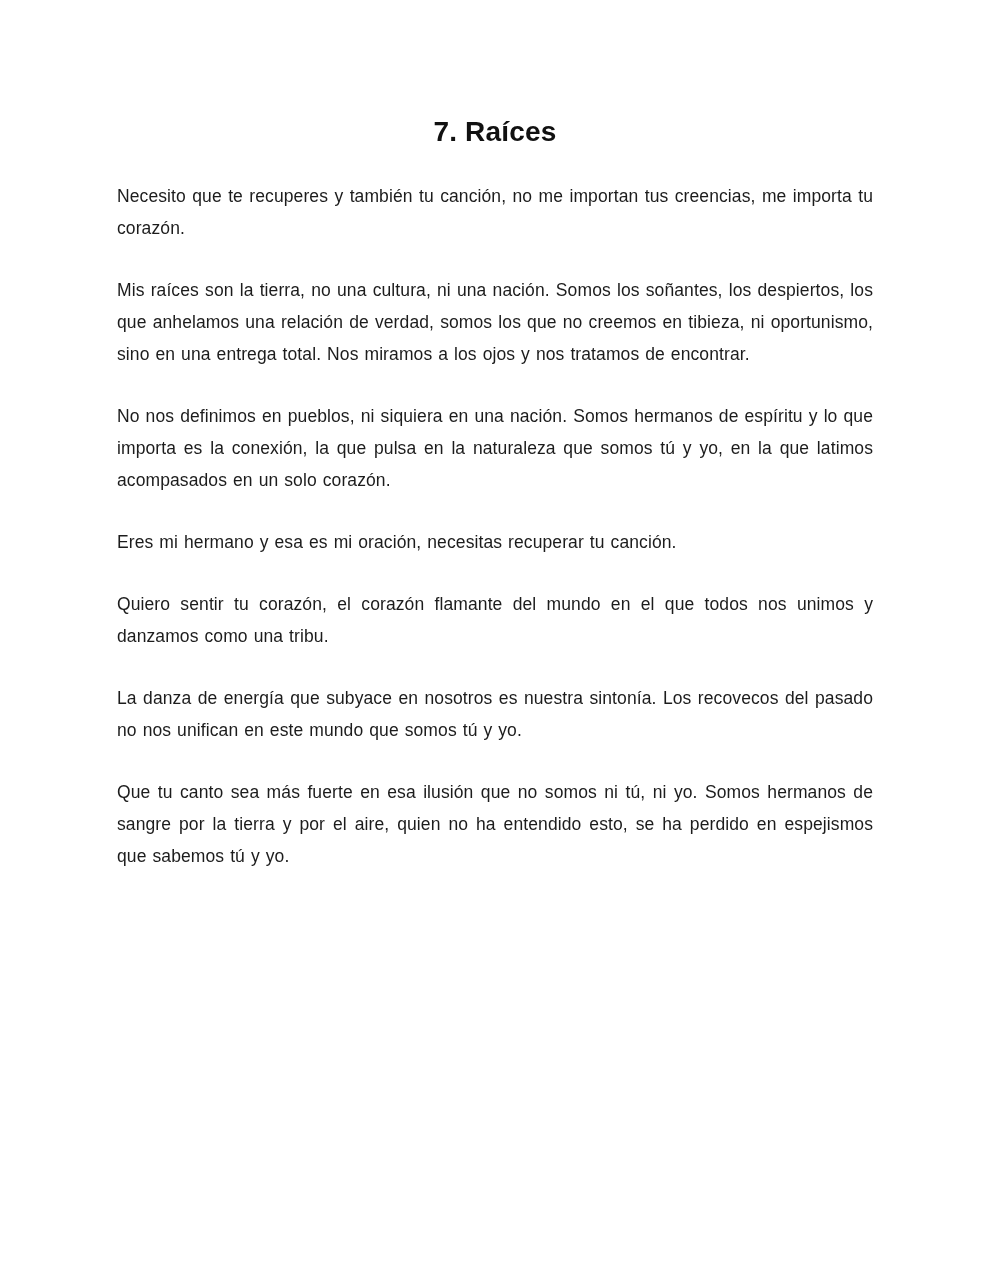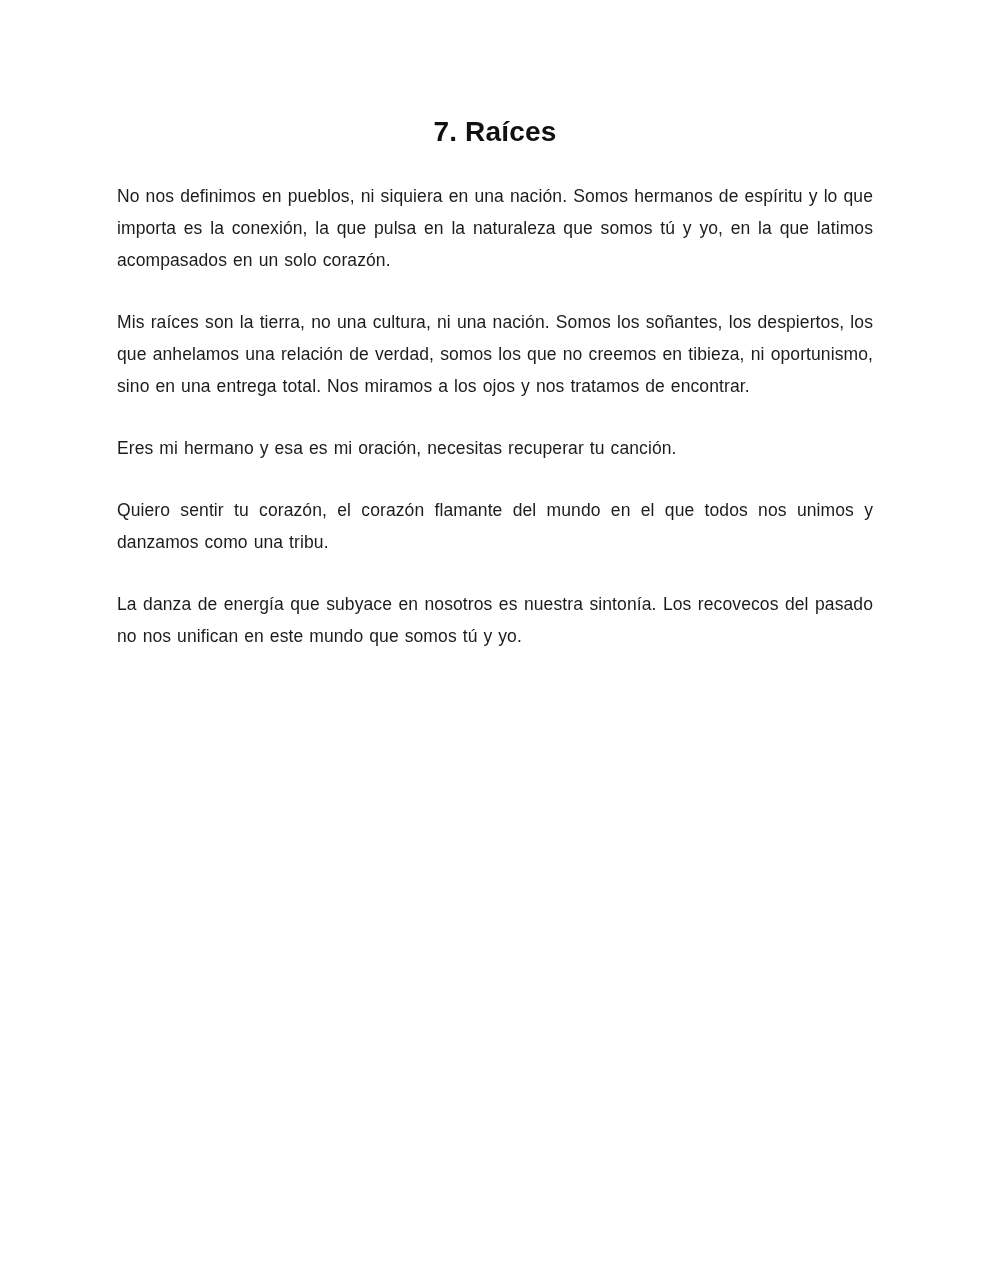--- a/index.html
+++ b/index.html
@@ -35,18 +35,20 @@
     margin: 0 0 30px 0;
     letter-spacing: 0.1px;
     word-spacing: 1px;
   }
 </style>
 </head>
 <body>
 
 <main class="page">
   <h1 class="page-title">7. Raíces</h1>
+  <p class="para">Necesito que te recuperes y también tu canción, no me importan tus creencias, me importa tu corazón.</p>
+  <p class="para">Mis raíces son la tierra, no una cultura, ni una nación. Somos los soñantes, los despiertos, los que anhelamos una relación de verdad, somos los que no creemos en tibieza, ni oportunismo, sino en una entrega total. Nos miramos a los ojos y nos tratamos de encontrar.</p>
   <p class="para">No nos definimos en pueblos, ni siquiera en una nación. Somos hermanos de espíritu y lo que importa es la conexión, la que pulsa en la naturaleza que somos tú y yo, en la que latimos acompasados en un solo corazón.</p>
-  <p class="para">Mis raíces son la tierra, no una cultura, ni una nación. Somos los soñantes, los despiertos, los que anhelamos una relación de verdad, somos los que no creemos en tibieza, ni oportunismo, sino en una entrega total. Nos miramos a los ojos y nos tratamos de encontrar.</p>
   <p class="para">Eres mi hermano y esa es mi oración, necesitas recuperar tu canción.</p>
   <p class="para">Quiero sentir tu corazón, el corazón flamante del mundo en el que todos nos unimos y danzamos como una tribu.</p>
   <p class="para">La danza de energía que subyace en nosotros es nuestra sintonía. Los recovecos del pasado no nos unifican en este mundo que somos tú y yo.</p>
+  <p class="para">Que tu canto sea más fuerte en esa ilusión que no somos ni tú, ni yo. Somos hermanos de sangre por la tierra y por el aire, quien no ha entendido esto, se ha perdido en espejismos que sabemos tú y yo.</p>
 </main>
 
 </body></html>

